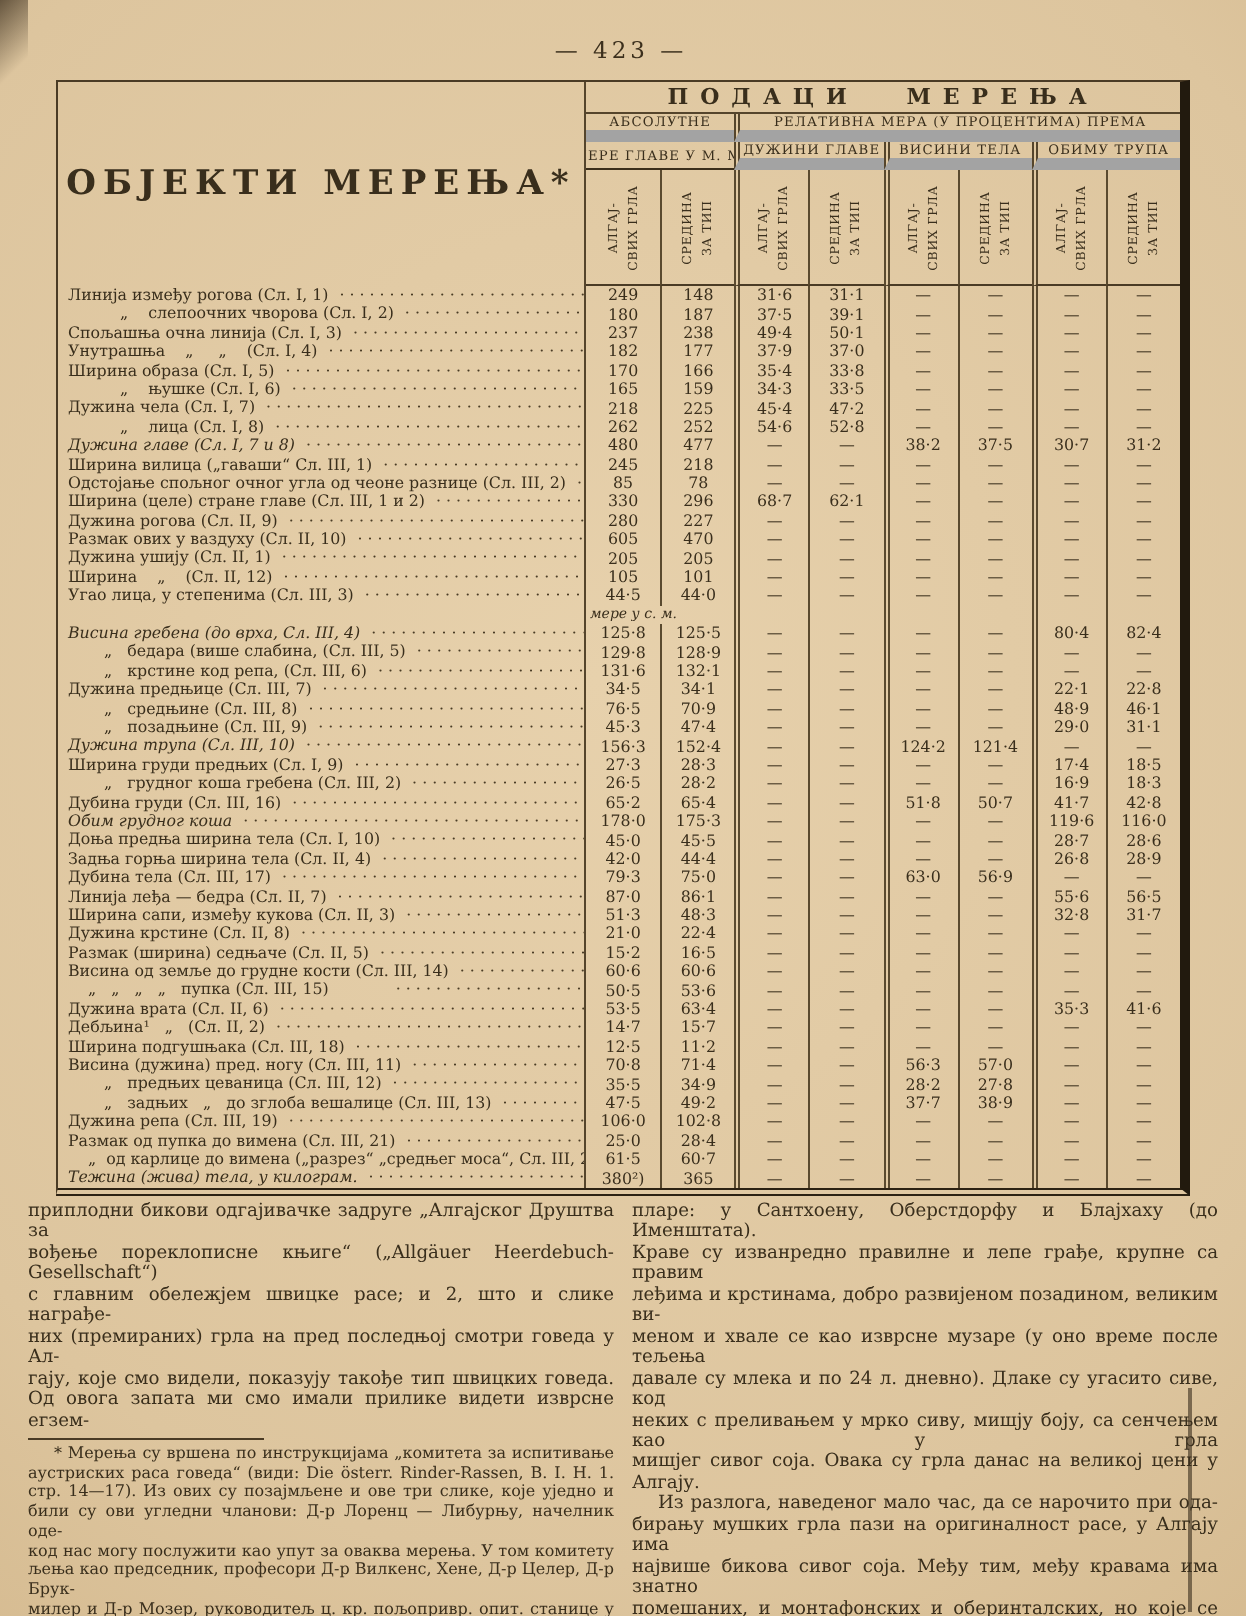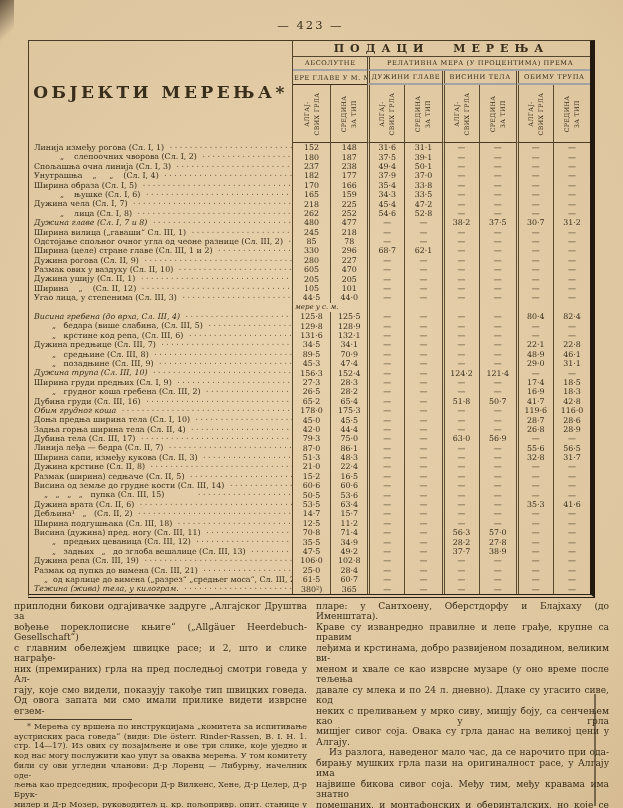--- a/index.html
+++ b/index.html
@@ -32,40 +32,40 @@
     font-weight:bold;font-size:17px;letter-spacing:3.5px;white-space:nowrap;
   }
   .titlecell{
     grid-row:1;grid-column:2/10;border-bottom:1px solid #55452c;
     display:flex;align-items:center;justify-content:center;
     font-size:11px;font-weight:bold;letter-spacing:6px;word-spacing:14px;white-space:nowrap;overflow:hidden;
   }
   .hcell{
     display:flex;align-items:center;justify-content:center;
     font-size:6.6px;letter-spacing:0.6px;white-space:nowrap;overflow:hidden;
-    border-bottom:2px solid #a3a3a3;
+    border-bottom:6px solid #a3a3a3;
   }
   .r2a{grid-row:2;grid-column:2/4;}
   .r2b{grid-row:2;grid-column:4/10;border-left:3px double #55452c;}
   .r3a{grid-row:3;grid-column:2/4;border-bottom:1.6px solid #3c2f1b;}
   .r3b{grid-row:3;grid-column:4/6;border-left:3px double #55452c;}
   .r3c{grid-row:3;grid-column:6/8;border-left:3px double #55452c;}
   .r3d{grid-row:3;grid-column:8/10;border-left:3px double #55452c;}
   .vcell{grid-row:4;position:relative;border-bottom:1.2px solid #4a3b25;}
   .vtext{
     position:absolute;left:50%;top:50%;
     transform:translate(-50%,-50%) rotate(-90deg);
     font-size:6.2px;line-height:1.55;letter-spacing:0.4px;
     white-space:nowrap;text-align:center;
   }
   .s1{border-left:1px solid #5a4a2f;}
   .s2{border-left:3px double #5a4a2f;}
   .lc{
     border-right:1.3px solid #55452c;
-    display:flex;align-items:flex-end;overflow:hidden;
+    display:flex;align-items:flex-start;overflow:hidden;
     font-size:7.9px;line-height:9.4px;white-space:nowrap;padding-left:5px;
   }
   .lc .lbl{flex:0 0 auto;white-space:pre;}
   .lc .leader{flex:1 1 0;min-width:0;overflow:hidden;white-space:nowrap;color:#4a3c25;padding-left:3px;}
   .lc.it .lbl{font-style:italic;}
   .nc{
     display:flex;align-items:center;justify-content:center;
     font-size:7.9px;overflow:hidden;white-space:nowrap;
   }
   .divcell{
@@ -147,21 +147,21 @@
       <div class="vcell s1" style="grid-area: 4 / 9;">
         <div class="vtext">
           <div>СРЕДИНА</div>
           <div>ЗА ТИП</div>
         </div>
       </div>
       <div class="lc">
         <div class="lbl">Линија између рогова (Сл. I, 1)</div>
         <div class="leader">&nbsp;·&nbsp;·&nbsp;·&nbsp;·&nbsp;·&nbsp;·&nbsp;·&nbsp;·&nbsp;·&nbsp;·&nbsp;·&nbsp;·&nbsp;·&nbsp;·&nbsp;·&nbsp;·&nbsp;·&nbsp;·&nbsp;·&nbsp;·&nbsp;·&nbsp;·&nbsp;·&nbsp;·&nbsp;·&nbsp;·&nbsp;·&nbsp;·&nbsp;·&nbsp;·&nbsp;·&nbsp;·&nbsp;·&nbsp;·&nbsp;·&nbsp;·&nbsp;·&nbsp;·&nbsp;·&nbsp;·&nbsp;·&nbsp;·&nbsp;·&nbsp;·&nbsp;·&nbsp;·&nbsp;·&nbsp;·&nbsp;·&nbsp;·&nbsp;·&nbsp;·&nbsp;·&nbsp;·&nbsp;·&nbsp;·&nbsp;·&nbsp;·&nbsp;·&nbsp;·&nbsp;·&nbsp;·&nbsp;·&nbsp;·&nbsp;·&nbsp;·&nbsp;·&nbsp;·&nbsp;·&nbsp;·&nbsp;·&nbsp;·&nbsp;·&nbsp;·&nbsp;·&nbsp;·&nbsp;·&nbsp;·&nbsp;·&nbsp;·</div>
       </div>
-      <div class="nc">152</div>
+      <div class="nc">249</div>
       <div class="nc s1">148</div>
       <div class="nc s2">31·6</div>
       <div class="nc s1">31·1</div>
       <div class="nc s2">—</div>
       <div class="nc s1">—</div>
       <div class="nc s2">—</div>
       <div class="nc s1">—</div>
       <div class="lc" style="padding-left: 31px;">
         <div class="lbl">„&nbsp;&nbsp;&nbsp;&nbsp;слепоочних чворова (Сл. I, 2)</div>
         <div class="leader">&nbsp;·&nbsp;·&nbsp;·&nbsp;·&nbsp;·&nbsp;·&nbsp;·&nbsp;·&nbsp;·&nbsp;·&nbsp;·&nbsp;·&nbsp;·&nbsp;·&nbsp;·&nbsp;·&nbsp;·&nbsp;·&nbsp;·&nbsp;·&nbsp;·&nbsp;·&nbsp;·&nbsp;·&nbsp;·&nbsp;·&nbsp;·&nbsp;·&nbsp;·&nbsp;·&nbsp;·&nbsp;·&nbsp;·&nbsp;·&nbsp;·&nbsp;·&nbsp;·&nbsp;·&nbsp;·&nbsp;·&nbsp;·&nbsp;·&nbsp;·&nbsp;·&nbsp;·&nbsp;·&nbsp;·&nbsp;·&nbsp;·&nbsp;·&nbsp;·&nbsp;·&nbsp;·&nbsp;·&nbsp;·&nbsp;·&nbsp;·&nbsp;·&nbsp;·&nbsp;·&nbsp;·&nbsp;·&nbsp;·&nbsp;·&nbsp;·&nbsp;·&nbsp;·&nbsp;·&nbsp;·&nbsp;·&nbsp;·&nbsp;·&nbsp;·&nbsp;·&nbsp;·&nbsp;·&nbsp;·&nbsp;·&nbsp;·&nbsp;·</div>
@@ -407,21 +407,21 @@
       <div class="nc s2">—</div>
       <div class="nc s1">—</div>
       <div class="nc s2">—</div>
       <div class="nc s1">—</div>
       <div class="nc s2">22·1</div>
       <div class="nc s1">22·8</div>
       <div class="lc" style="padding-left: 23px;">
         <div class="lbl">„&nbsp;&nbsp;&nbsp;средњине (Сл. III, 8)</div>
         <div class="leader">&nbsp;·&nbsp;·&nbsp;·&nbsp;·&nbsp;·&nbsp;·&nbsp;·&nbsp;·&nbsp;·&nbsp;·&nbsp;·&nbsp;·&nbsp;·&nbsp;·&nbsp;·&nbsp;·&nbsp;·&nbsp;·&nbsp;·&nbsp;·&nbsp;·&nbsp;·&nbsp;·&nbsp;·&nbsp;·&nbsp;·&nbsp;·&nbsp;·&nbsp;·&nbsp;·&nbsp;·&nbsp;·&nbsp;·&nbsp;·&nbsp;·&nbsp;·&nbsp;·&nbsp;·&nbsp;·&nbsp;·&nbsp;·&nbsp;·&nbsp;·&nbsp;·&nbsp;·&nbsp;·&nbsp;·&nbsp;·&nbsp;·&nbsp;·&nbsp;·&nbsp;·&nbsp;·&nbsp;·&nbsp;·&nbsp;·&nbsp;·&nbsp;·&nbsp;·&nbsp;·&nbsp;·&nbsp;·&nbsp;·&nbsp;·&nbsp;·&nbsp;·&nbsp;·&nbsp;·&nbsp;·&nbsp;·&nbsp;·&nbsp;·&nbsp;·&nbsp;·&nbsp;·&nbsp;·&nbsp;·&nbsp;·&nbsp;·&nbsp;·</div>
       </div>
-      <div class="nc">89·5</div>
+      <div class="nc">76·5</div>
       <div class="nc s1">70·9</div>
       <div class="nc s2">—</div>
       <div class="nc s1">—</div>
       <div class="nc s2">—</div>
       <div class="nc s1">—</div>
       <div class="nc s2">48·9</div>
       <div class="nc s1">46·1</div>
       <div class="lc" style="padding-left: 23px;">
         <div class="lbl">„&nbsp;&nbsp;&nbsp;позадњине (Сл. III, 9)</div>
         <div class="leader">&nbsp;·&nbsp;·&nbsp;·&nbsp;·&nbsp;·&nbsp;·&nbsp;·&nbsp;·&nbsp;·&nbsp;·&nbsp;·&nbsp;·&nbsp;·&nbsp;·&nbsp;·&nbsp;·&nbsp;·&nbsp;·&nbsp;·&nbsp;·&nbsp;·&nbsp;·&nbsp;·&nbsp;·&nbsp;·&nbsp;·&nbsp;·&nbsp;·&nbsp;·&nbsp;·&nbsp;·&nbsp;·&nbsp;·&nbsp;·&nbsp;·&nbsp;·&nbsp;·&nbsp;·&nbsp;·&nbsp;·&nbsp;·&nbsp;·&nbsp;·&nbsp;·&nbsp;·&nbsp;·&nbsp;·&nbsp;·&nbsp;·&nbsp;·&nbsp;·&nbsp;·&nbsp;·&nbsp;·&nbsp;·&nbsp;·&nbsp;·&nbsp;·&nbsp;·&nbsp;·&nbsp;·&nbsp;·&nbsp;·&nbsp;·&nbsp;·&nbsp;·&nbsp;·&nbsp;·&nbsp;·&nbsp;·&nbsp;·&nbsp;·&nbsp;·&nbsp;·&nbsp;·&nbsp;·&nbsp;·&nbsp;·&nbsp;·&nbsp;·</div>
@@ -728,22 +728,22 @@
         <div class="tl">приплодни бикови одгајивачке задруге „Алгајског Друштва за</div>
         <div class="tl">вођење пореклописне књиге“ („Allgäuer Heerdebuch-Gesellschaft“)</div>
         <div class="tl">с главним обележјем швицке расе; и 2, што и слике награђе-</div>
         <div class="tl">них (премираних) грла на пред последњој смотри говеда у Ал-</div>
         <div class="tl">гају, које смо видели, показују такође тип швицких говеда.</div>
         <div class="tl">Од овога запата ми смо имали прилике видети изврсне егзем-</div>
         <div class="fnrule"></div>
         <div class="fnl ind">* Мерења су вршена по инструкцијама „комитета за испитивање</div>
         <div class="fnl">аустриских раса говеда“ (види: Die österr. Rinder-Rassen, B. I. H. 1.</div>
         <div class="fnl">стр. 14—17). Из ових су позајмљене и ове три слике, које уједно и</div>
+        <div class="fnl">били су ови угледни чланови: Д-р Лоренц — Либурњу, начелник оде-</div>
         <div class="fnl">код нас могу послужити као упут за оваква мерења. У том комитету</div>
-        <div class="fnl">били су ови угледни чланови: Д-р Лоренц — Либурњу, начелник оде-</div>
         <div class="fnl">љења као председник, професори Д-р Вилкенс, Хене, Д-р Целер, Д-р Брук-</div>
         <div class="fnl">милер и Д-р Мозер, руководитељ ц. кр. пољопривр. опит. станице у Бечу.</div>
       </div>
     <div class="col" id="colR">
         <div class="tl">пларе: у Сантхоену, Оберстдорфу и Блајхаху (до Именштата).</div>
         <div class="tl">Краве су изванредно правилне и лепе грађе, крупне са правим</div>
         <div class="tl">леђима и крстинама, добро развијеном позадином, великим ви-</div>
         <div class="tl">меном и хвале се као изврсне музаре (у оно време после тељења</div>
         <div class="tl">давале су млека и по 24 л. дневно). Длаке су угасито сиве, код</div>
         <div class="tl">неких с преливањем у мрко сиву, мишју боју, са сенчењем као у грла</div>

